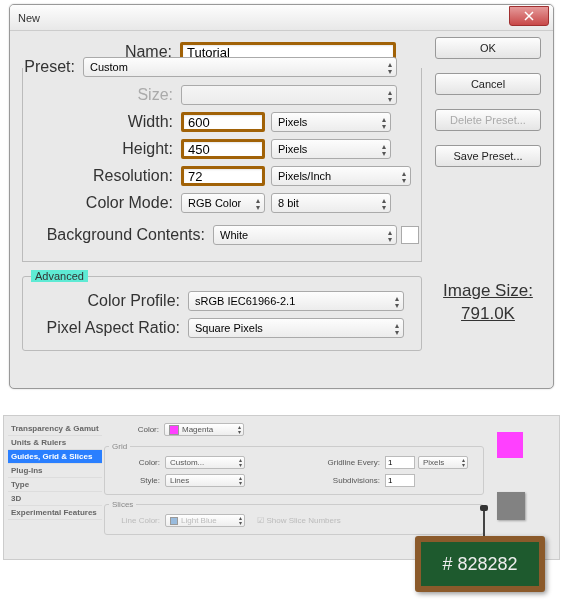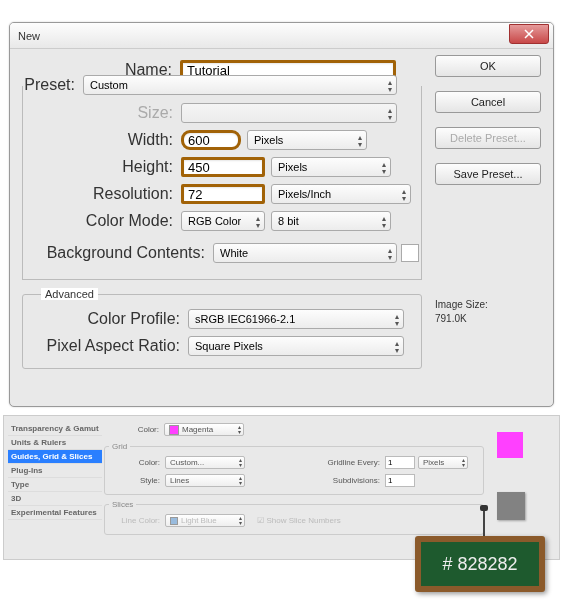--- a/index.html
+++ b/index.html
@@ -1,19 +1,19 @@
 <!DOCTYPE html>
 <html><head>
 <meta charset="utf-8">
 <style>
 * { margin: 0; padding: 0; box-sizing: border-box; font-family: Arial, sans-serif; }
 body { background: #fff; width: 563px; height: 600px; position: relative; }
 
 
-.dialog { position: absolute; top: 22px; left: 9px; width: 545px; height: 385px; 
+.dialog { position: absolute; top: 4px; left: 9px; width: 545px; height: 385px; 
   border: 1px solid #999; border-radius: 5px; background: #e9e9e9; 
   box-shadow: 0 0 2px rgba(0,0,0,0.2); overflow: hidden; }
 .titlebar { height: 26px; background: linear-gradient(#fdfdfd, #e8e8e8); 
   border-bottom: 1px solid #ccc; display: flex; align-items: center; 
   justify-content: space-between; padding: 0 0 0 8px; font-size: 11px; color: #333; }
 .close-btn { width: 40px; height: 20px; margin-right: 4px; margin-top: -4px;
   background: linear-gradient(#e59a9a, #c84848); border: 1px solid #a03030; 
   border-radius: 0 0 3px 3px; cursor: pointer; color: #fff; font-size: 12px; 
   display: flex; align-items: center; justify-content: center; }
 
@@ -36,23 +36,23 @@
 .select { height: 20px; border: 1px solid #aaa; border-radius: 3px; 
   background: linear-gradient(#fdfdfd,#ececec); font-size: 11px; padding: 0 18px 0 6px; 
   position: relative; display: flex; align-items: center; cursor: pointer; }
 .chevs { position: absolute; right: 4px; top: 3px; font-size: 8px; line-height: 7px; color: #555; }
 .select.disabled { color: #aaa; background: linear-gradient(#f5f5f5,#ececec); }
 
 .swatch { width: 18px; height: 18px; border: 1px solid #aaa; background: #fff; margin-left: 4px; }
 
 
 .fieldset { border: 1px solid #bbb; border-radius: 3px; margin-top: 8px; padding: 8px 0 6px; width: 400px; }
-.legend { font-size: 11px; color: #333; padding: 0 4px; margin-left: 18px; background: #ffffff; }
-
-.image-size { position: absolute; right: 12px; top: 250px; width: 106px; text-align: left; font-size: 10px; color: #333; }
+.legend { font-size: 11px; color: #333; padding: 0 4px; margin-left: 8px; background: #5eead4; }
+
+.image-size { position: absolute; right: 12px; top: 250px; width: 106px; text-align: center; font-size: 17px; color: #333; text-decoration: underline; }
 
 
 .prefs { position: absolute; top: 415px; left: 3px; width: 557px; height: 145px; 
   background: #e9e9e9; border: 1px solid #ccc; font-size: 9px; color: #555; }
 .prefs-sidebar { position: absolute; left: 4px; top: 6px; width: 94px; }
 .prefs-item { padding: 2px 3px; border-bottom: 1px solid #ddd; font-size: 8px; color: #666; cursor: pointer; font-weight: bold; }
 .prefs-item.selected { background: #2a7fff; color: #fff; }
 .prefs-content { position: absolute; left: 100px; top: 6px; right: 6px; }
 .prefs-row { display: flex; align-items: center; margin-bottom: 3px; height: 15px; }
 .plbl { width: 60px; text-align: right; padding-right: 5px; font-size: 8px; }
@@ -115,21 +115,21 @@
         <div class="row" style="margin-top:6px">
           <div class="lbl disabled">Size:</div>
           <div class="select disabled" style="width:216px">
             <span></span>
             <span class="chevs">▴<br>▾</span>
           </div>
         </div>
 
         <div class="row">
           <div class="lbl">Width:</div>
-          <input class="input" style="width: 60px; border-radius: 9px;" value="600">
+          <input class="input" style="width: 84px;" value="600">
           <div style="width:6px"></div>
           <div class="select" style="width:120px">
             <span>Pixels</span>
             <span class="chevs">▴<br>▾</span>
           </div>
         </div>
 
         <div class="row">
           <div class="lbl">Height:</div>
           <input class="input" style="width: 84px;" value="450">

